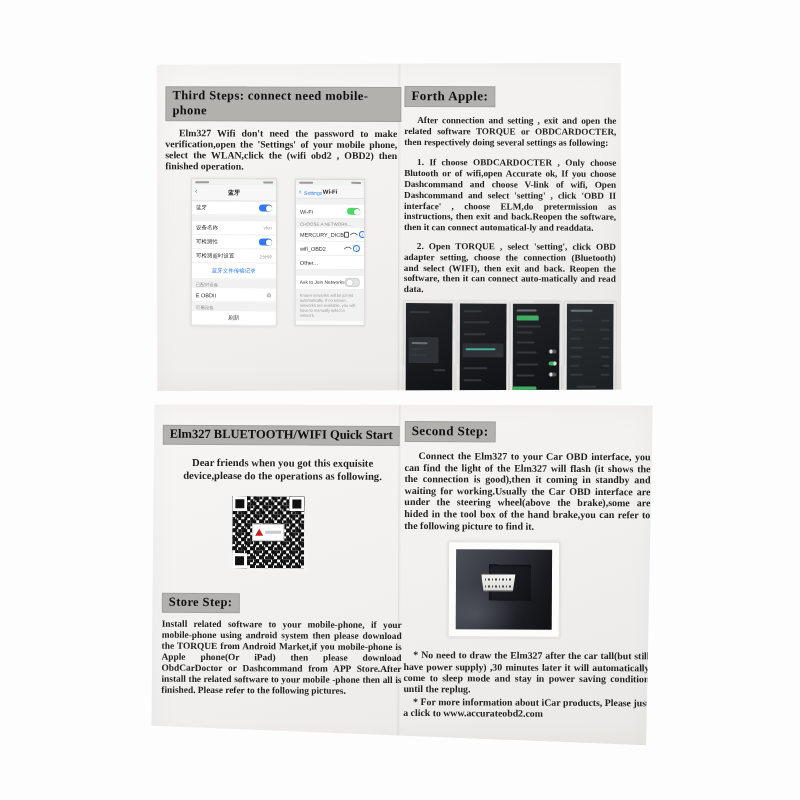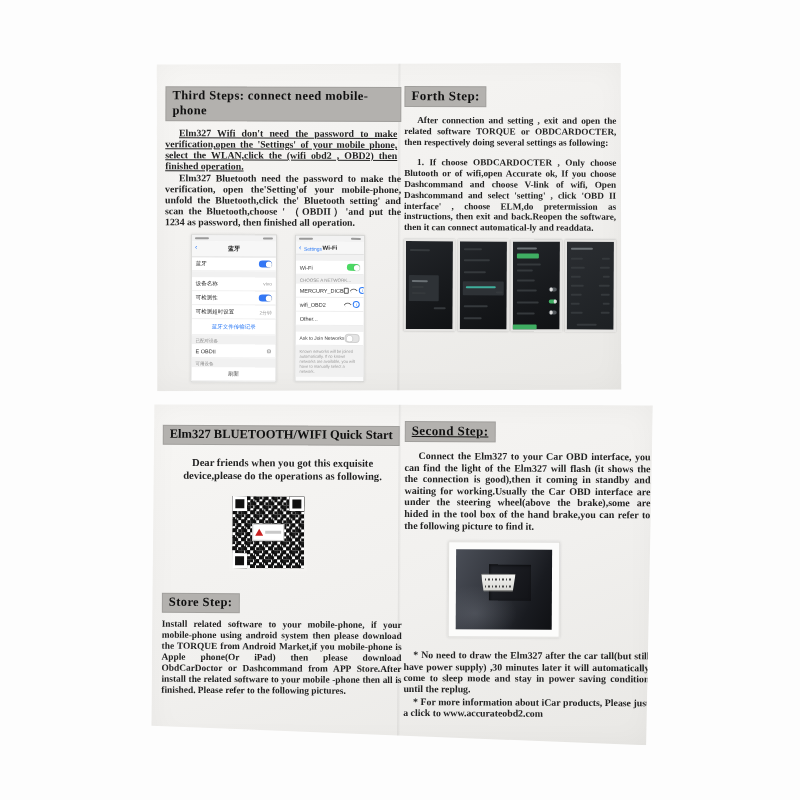--- a/index.html
+++ b/index.html
@@ -113,22 +113,21 @@
 </head>
 <body>
 
 <div class="paper" id="sheet-top">
   <div class="crease" style="left:242px;"></div>
 
   <div class="col" style="left:9px;width:236px;">
     <div style="margin-top:25px;">
       <span class="hbox" style="font-size:12.5px;">Third Steps: connect need mobile-phone</span>
     </div>
-    <p class="body-txt indent" style="font-size:9.8px;line-height:11px;margin:6px 4px 0 0;text-decoration:underline;">Elm327 Wifi don't need the password to make verification,open the 'Settings' of your mobile phone, select the WLAN,click the (wifi obd2 , OBD2) then finished operation.</p>
-    <p class="body-txt indent" style="font-size:9.8px;line-height:11px;margin:1px 0 0 0;">Elm327 Bluetooth need the password to make the verification, open the'Setting'of your mobile-phone, unfold the Bluetooth,click the' Bluetooth setting' and scan the Bluetooth,choose ' （OBDII）'and put the 1234 as password, then finished all operation.</p>
+    <p class="body-txt indent" style="font-size:9.8px;line-height:11px;margin:6px 4px 0 0;">Elm327 Wifi don't need the password to make verification,open the 'Settings' of your mobile phone, select the WLAN,click the (wifi obd2 , OBD2) then finished operation.</p>
 
     <div class="shots-row" style="margin-top:7px;padding-left:26px;gap:18px;">
 
       <div class="phone" style="width:84px;height:146px;">
         <div class="statusbar">
           <span class="sb-dot"></span>
           <span class="sb-dot" style="width:10px"></span>
         </div>
         <div class="ph-header">
           <span class="back-chev">‹</span>
@@ -210,24 +209,25 @@
               <span class="knob"></span>
             </span>
         </div>
         <div class="footnote">Known networks will be joined automatically. If no known networks are available, you will have to manually select a network.</div>
       </div>
     </div>
   </div>
 
   <div class="col" style="left:248px;width:212px;">
     <div style="margin-top:24px;">
-      <span class="hbox" style="font-size:13px;">Forth Step:</span>
+      <span class="hbox" style="font-size:13px;">Forth Apple:</span>
     </div>
     <p class="body-txt indent" style="font-size:9.2px;line-height:10.8px;margin:8px 0 0 0;">After connection and setting , exit and open the related software TORQUE or OBDCARDOCTER, then respectively doing several settings as following:</p>
     <p class="body-txt indent" style="font-size:9.2px;line-height:10.8px;margin:10px 0 0 0;">1. If choose OBDCARDOCTER , Only choose Blutooth or of wifi,open Accurate ok, If you choose Dashcommand and choose V-link of wifi, Open Dashcommand and select 'setting' , click 'OBD II interface' , choose ELM,do pretermission as instructions, then exit and back.Reopen the software, then it can connect automatical-ly and readdata.</p>
+    <p class="body-txt indent" style="font-size:9.2px;line-height:10.8px;margin:8px 0 0 0;">2. Open TORQUE , select 'setting', click OBD adapter setting, choose the connection (Bluetooth) and select (WIFI), then exit and back. Reopen the software, then it can connect auto-matically and read data.</p>
 
     <div class="dark-row" style="margin-top:6px;width:212px;">
       <div class="dshot">
         <span class="bar dim" style="left:4px;top:8px;width:20px;"></span>
         <div class="panel" style="left:3px;top:34px;width:30px;height:26px;"></div>
         <span class="bar lite" style="left:6px;top:39px;width:16px;"></span>
         <span class="bar dim" style="left:6px;top:45px;width:12px;"></span>
         <span class="bar dim" style="left:6px;top:51px;width:14px;"></span>
         <span class="bar dim" style="left:28px;top:66px;width:12px;"></span>
       </div>
@@ -297,21 +297,21 @@
     </div>
 
     <div style="margin-top:24px;">
       <span class="hbox" style="font-size:12.5px;">Store Step:</span>
     </div>
     <p class="body-txt" style="font-size:9.4px;line-height:11px;margin:6px 0 0 0;">Install related software to your mobile-phone, if your mobile-phone using android system then please download the TORQUE from Android Market,if you mobile-phone is Apple phone(Or iPad) then please download ObdCarDoctor or Dashcommand from APP Store.After install the related software to your mobile -phone then all is finished. Please refer to the following pictures.</p>
   </div>
 
   <div class="col" style="left:252px;width:246px;">
     <div style="margin-top:17px;">
-      <span class="hbox" style="font-size:13px;text-decoration:underline;">Second Step:</span>
+      <span class="hbox" style="font-size:13px;">Second Step:</span>
     </div>
     <p class="body-txt indent" style="font-size:10px;line-height:11.6px;margin:8px 0 0 0;">Connect the Elm327 to your Car OBD interface, you can find the light of the Elm327 will flash (it shows the the connection is good),then it coming in standby and waiting for working.Usually the Car OBD interface are under the steering wheel(above the brake),some are hided in the tool box of the hand brake,you can refer to the following picture to find it.</p>
 
     <div class="obd-frame" style="width:96px;height:80px;margin:10px 0 0 44px;">
       <div class="obd-photo">
         <div class="obd-recess"></div>
         <div class="obd-conn"></div>
       </div>
     </div>
 

